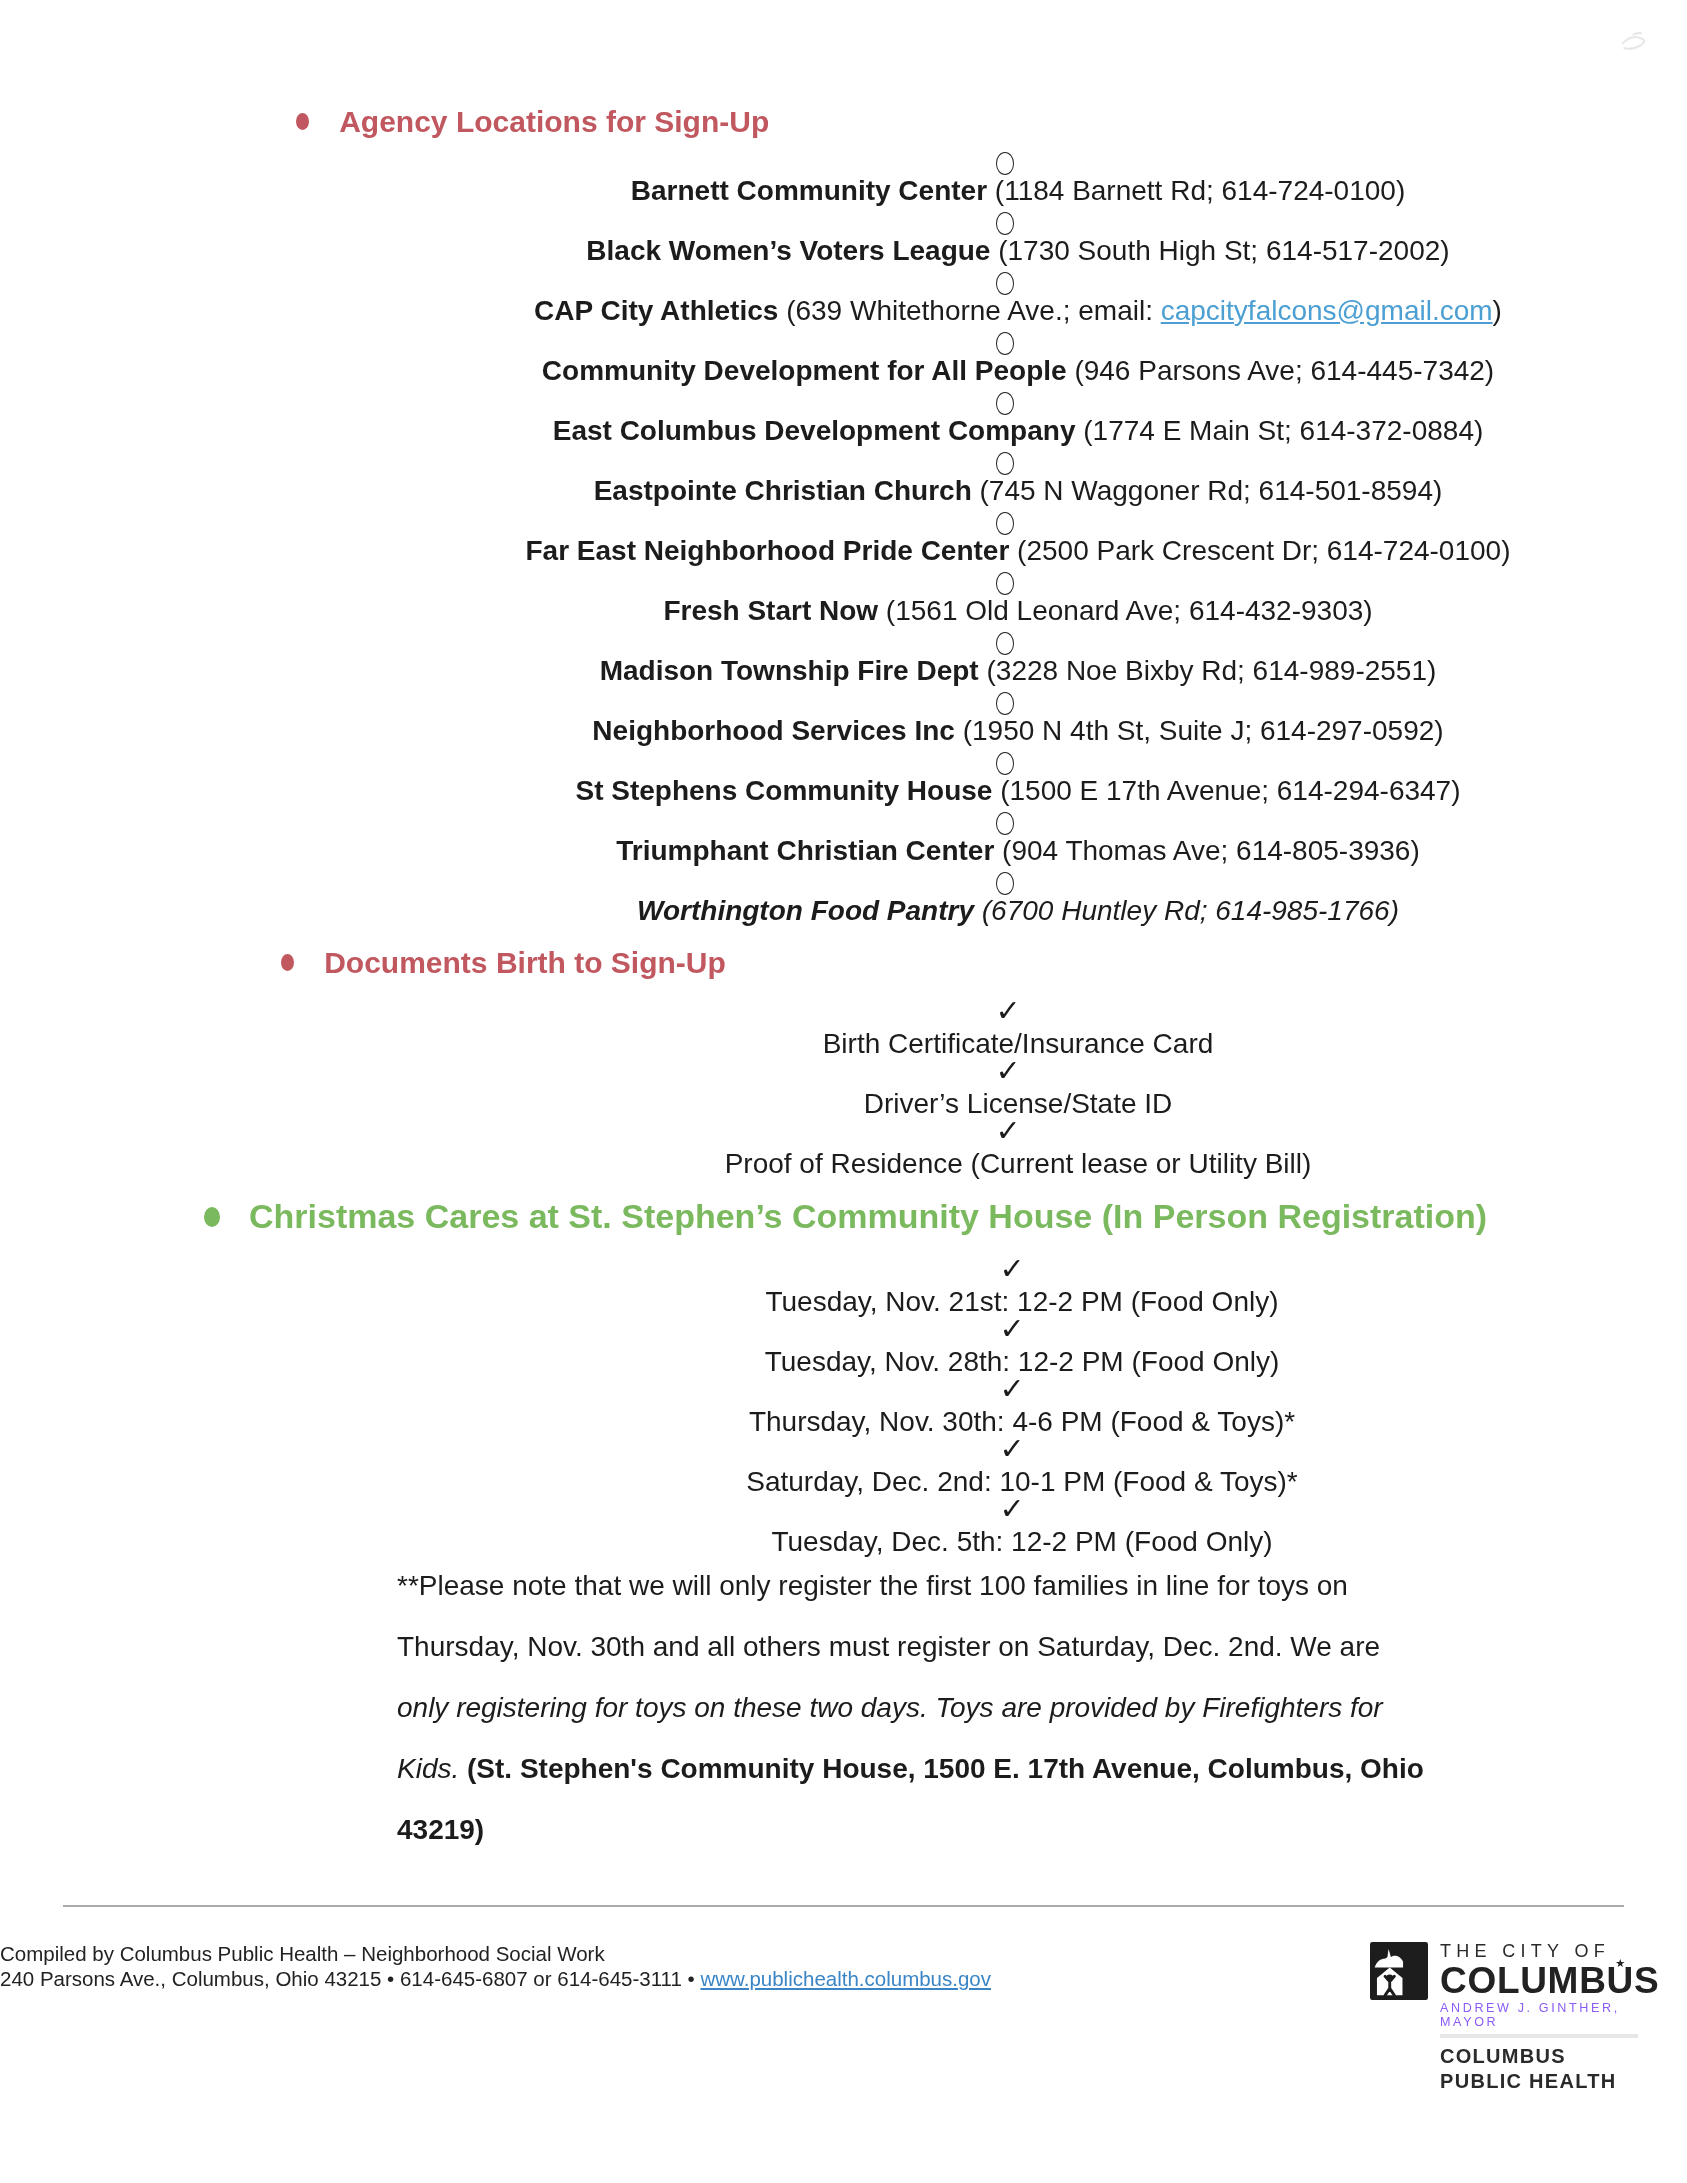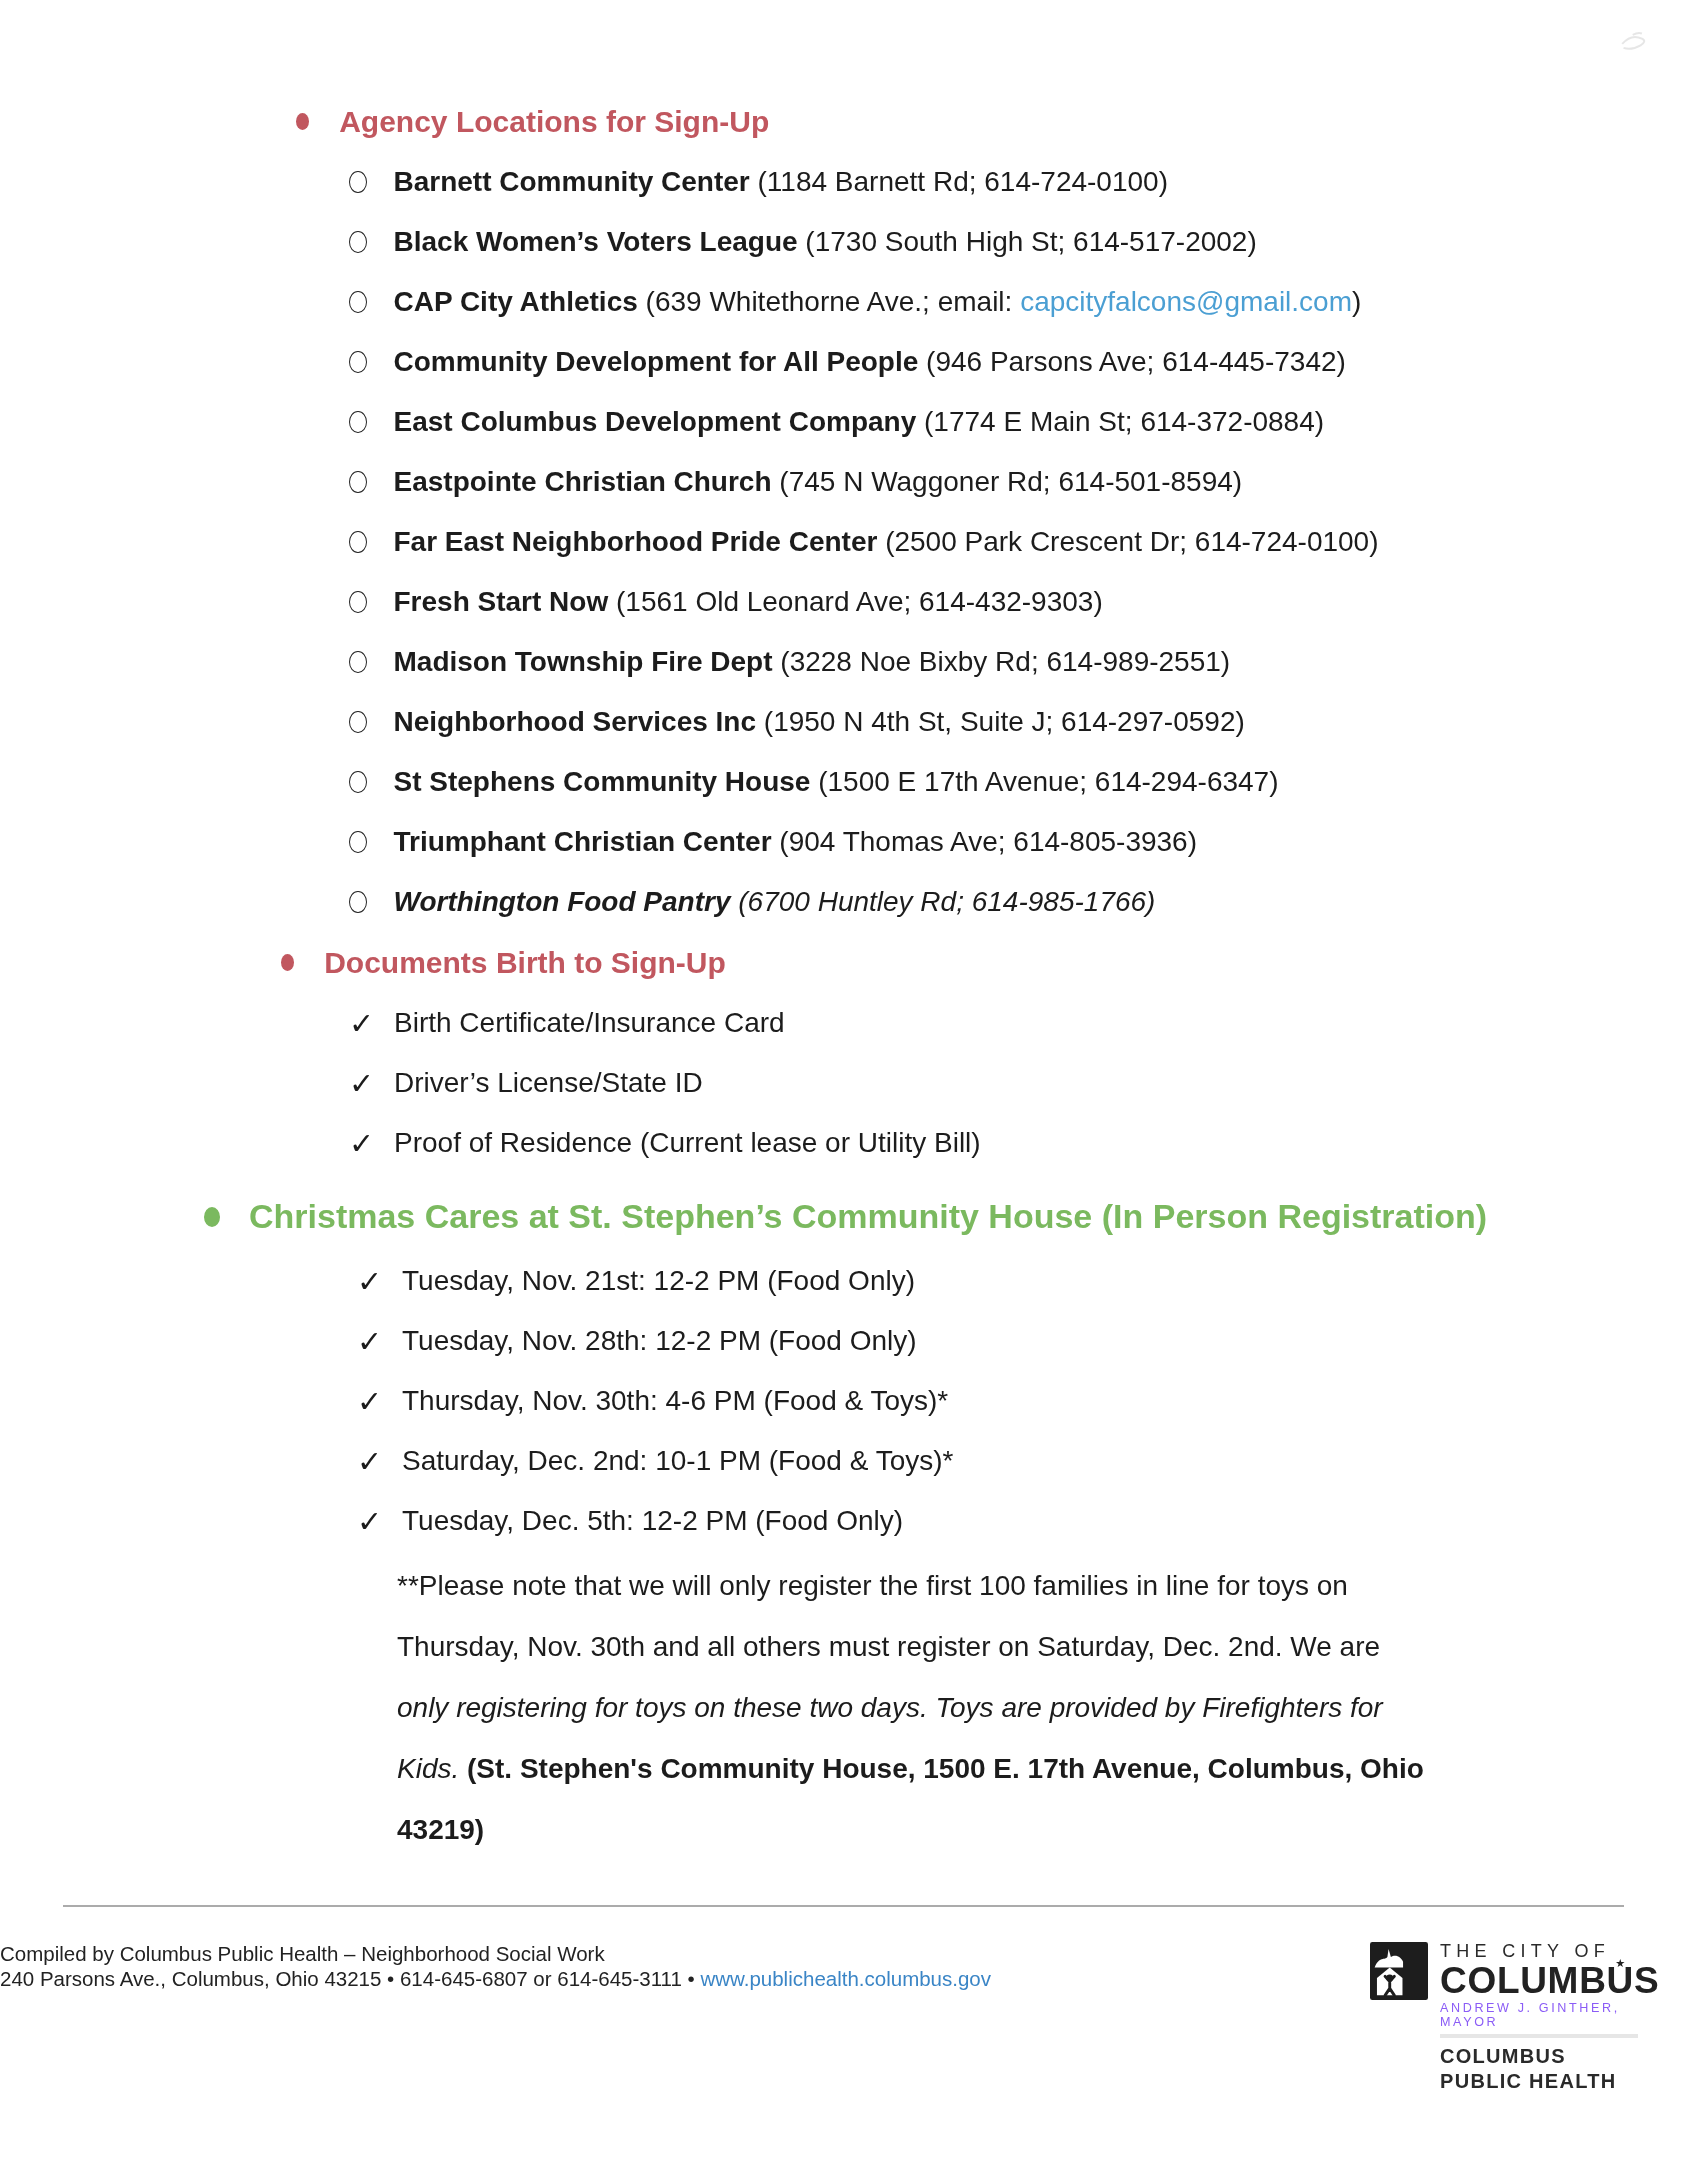--- a/index.html
+++ b/index.html
@@ -19,29 +19,29 @@
   .h1row.agency { margin-top:91px; margin-left:296px; height:61px; }
   .h1row.documents { margin-left:281px; height:61px; }
   .h1row.christmas { margin-top:9.3px; margin-left:204px; height:69px; }
   .bullet-red { width:13.2px; height:17px; border-radius:50%; background:#c1575f; margin-right:30px; flex:none; }
   .bullet-green { width:16px; height:20px; border-radius:50%; background:#7bb95f; margin-right:29px; flex:none; }
   .h1 { font-weight:bold;text-align:center; }
   .h1.red { color:#c1575f; font-size:30px; }
   .h1.green { color:#7bb95f; font-size:34px; }
 
   
-  .row { display:flex; align-items:center; height:60px; font-size:28px; white-space:nowrap; }
+  .row { display:flex; align-items:center; height:60px; font-size:28px; white-space:nowrap;flex-direction:column; }
   .agency-row { margin-left:349px; }
   .circle-bullet { width:18px; height:22.5px; border:1.7px solid #262626; border-radius:50%; margin-right:26.5px; flex:none; }
   .check-row { margin-left:349px; }
   .xmas-row { margin-left:357px; }
   .check { width:45px; font-size:30px; color:#1c1c1c; flex:none; font-family:"DejaVu Sans", sans-serif; }
   b { font-weight:bold; }
   .italic { font-style:italic; }
-  .link { cursor:pointer; }
+  .link { text-decoration:underline; cursor:pointer; }
   .email-link { color:#4b9fd3; }
 
   
   .note { margin-top:4px; margin-left:397px; }
   .note-line { height:61px; line-height:61px; font-size:28px; white-space:nowrap; }
 
   
   .divider { margin-top:45px; margin-left:63px; width:1561px; border:none; border-top:2px solid #8f8f8f; opacity:.75; }
   .footer { margin-top:34px; margin-right:52px; display:flex; justify-content:space-between; align-items:flex-start; }
   .footer-text { font-size:20.5px; line-height:25px; color:#222; }

